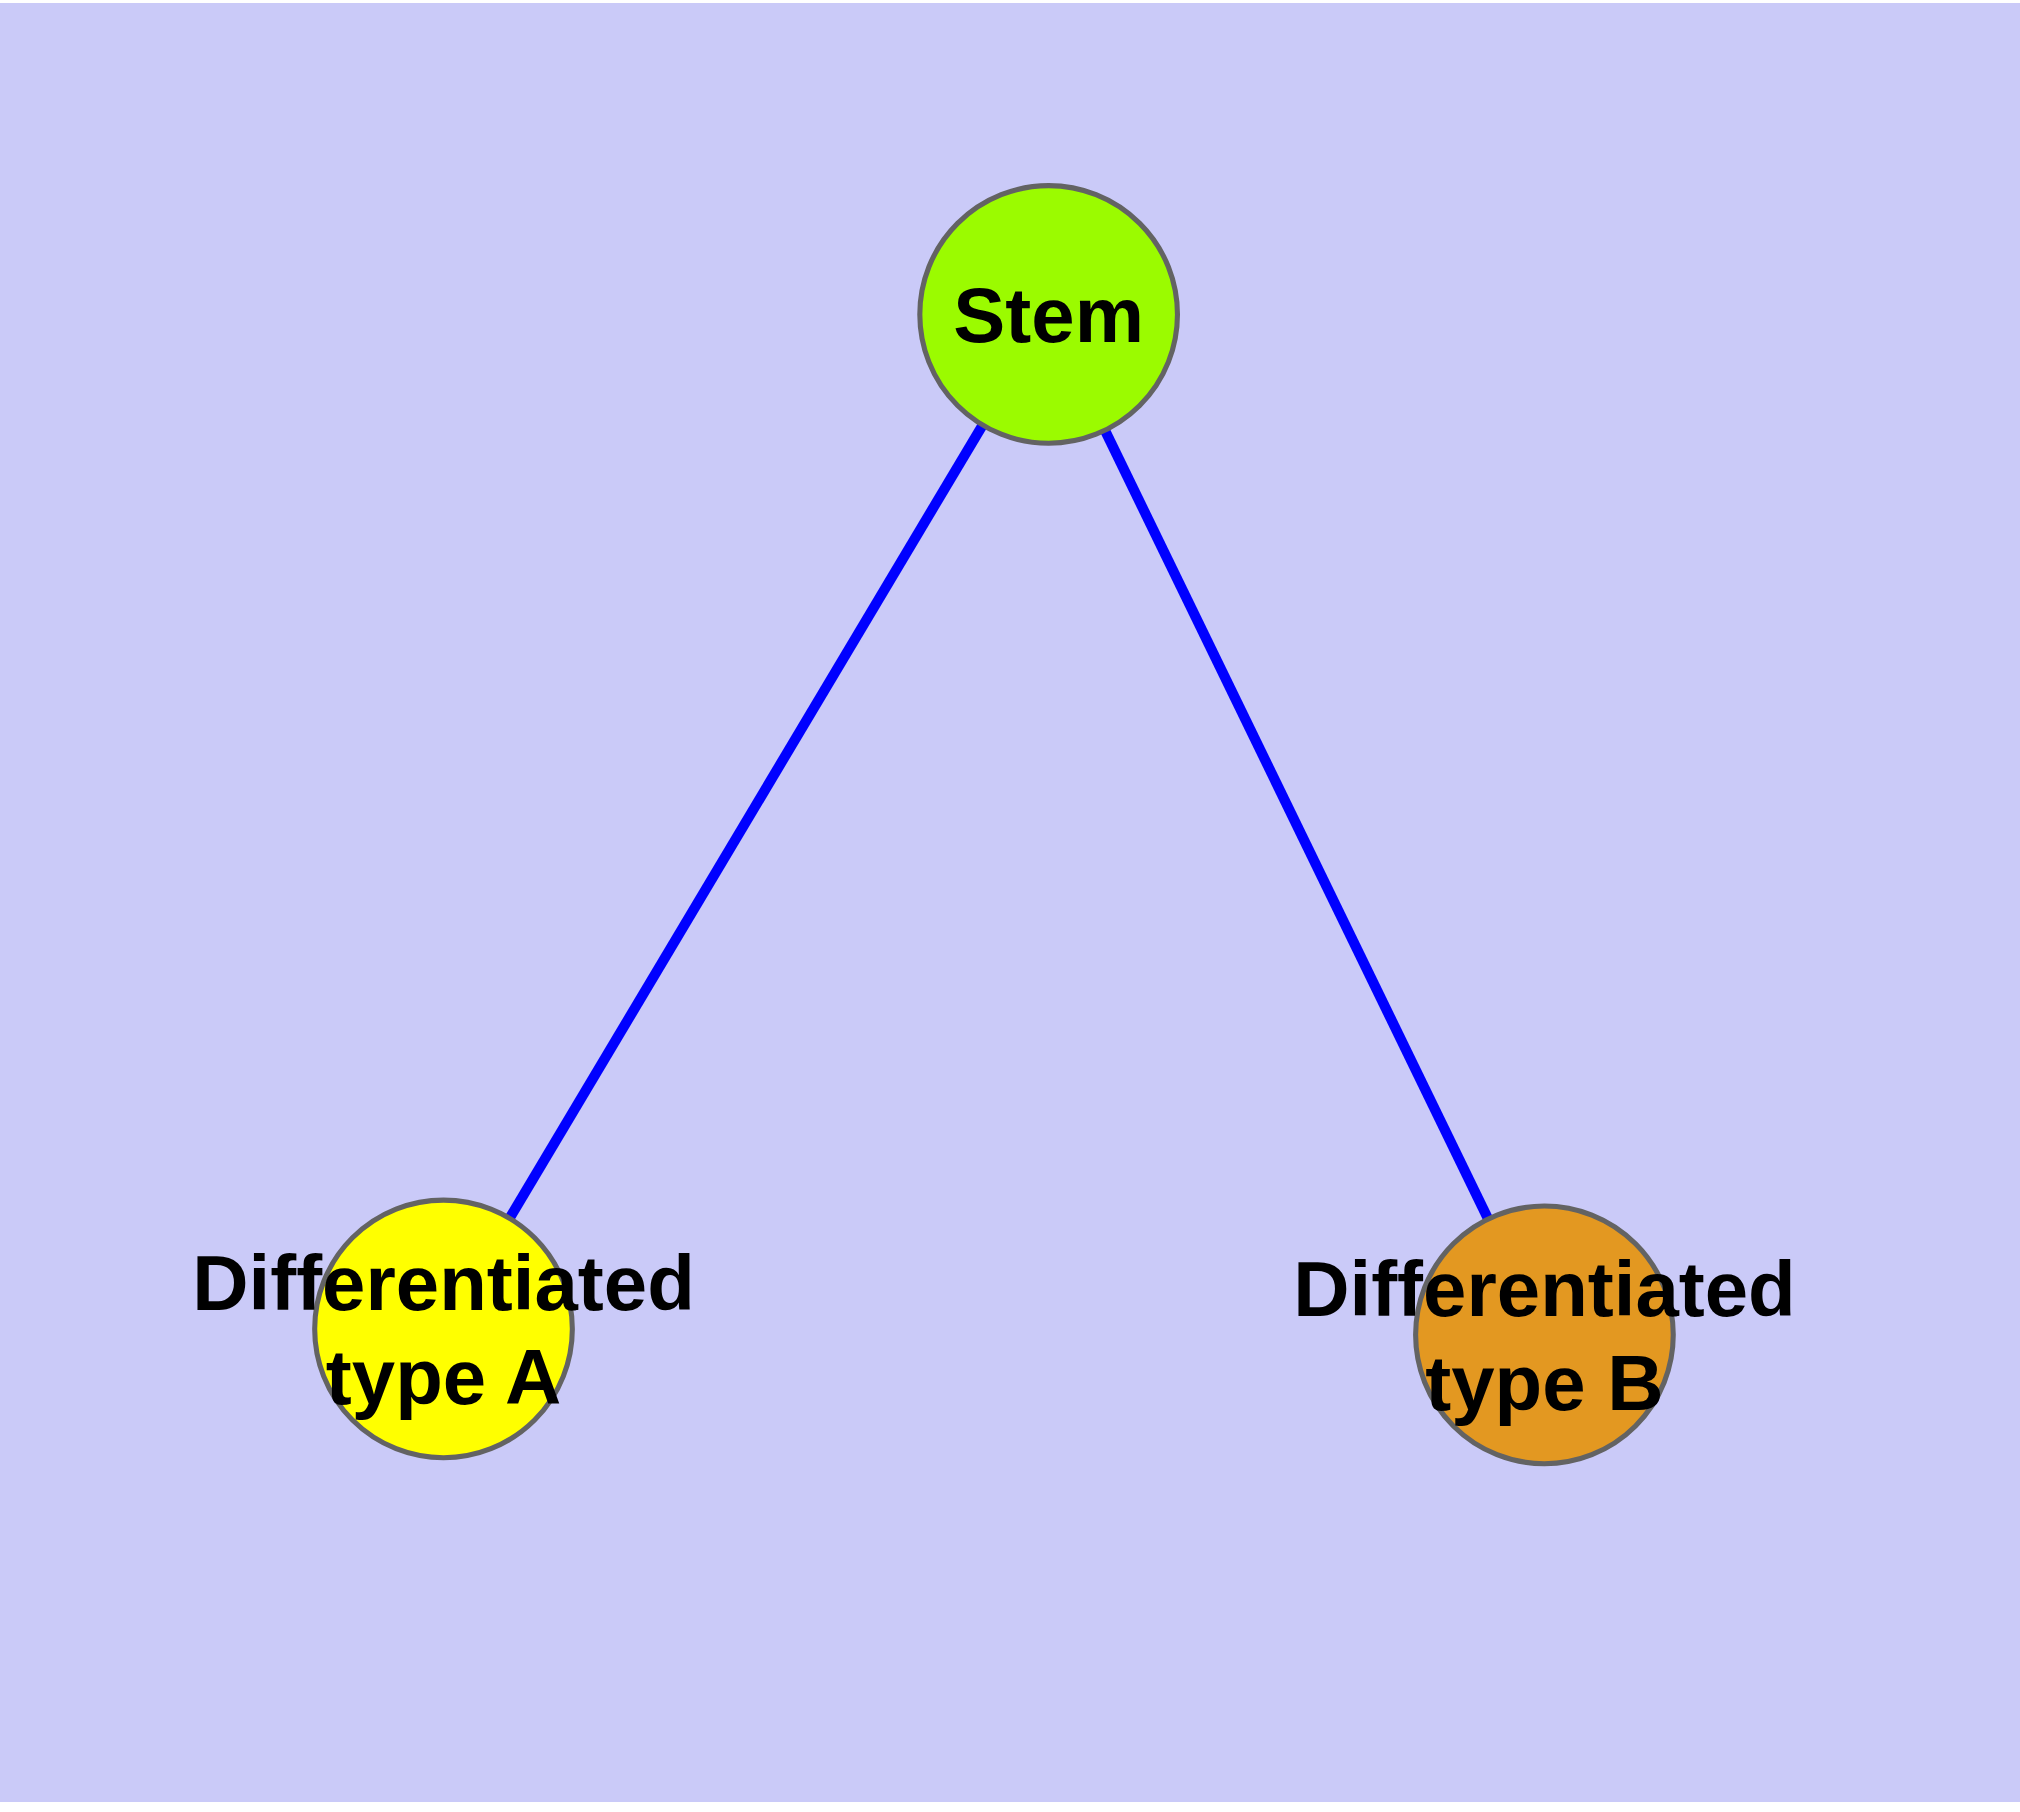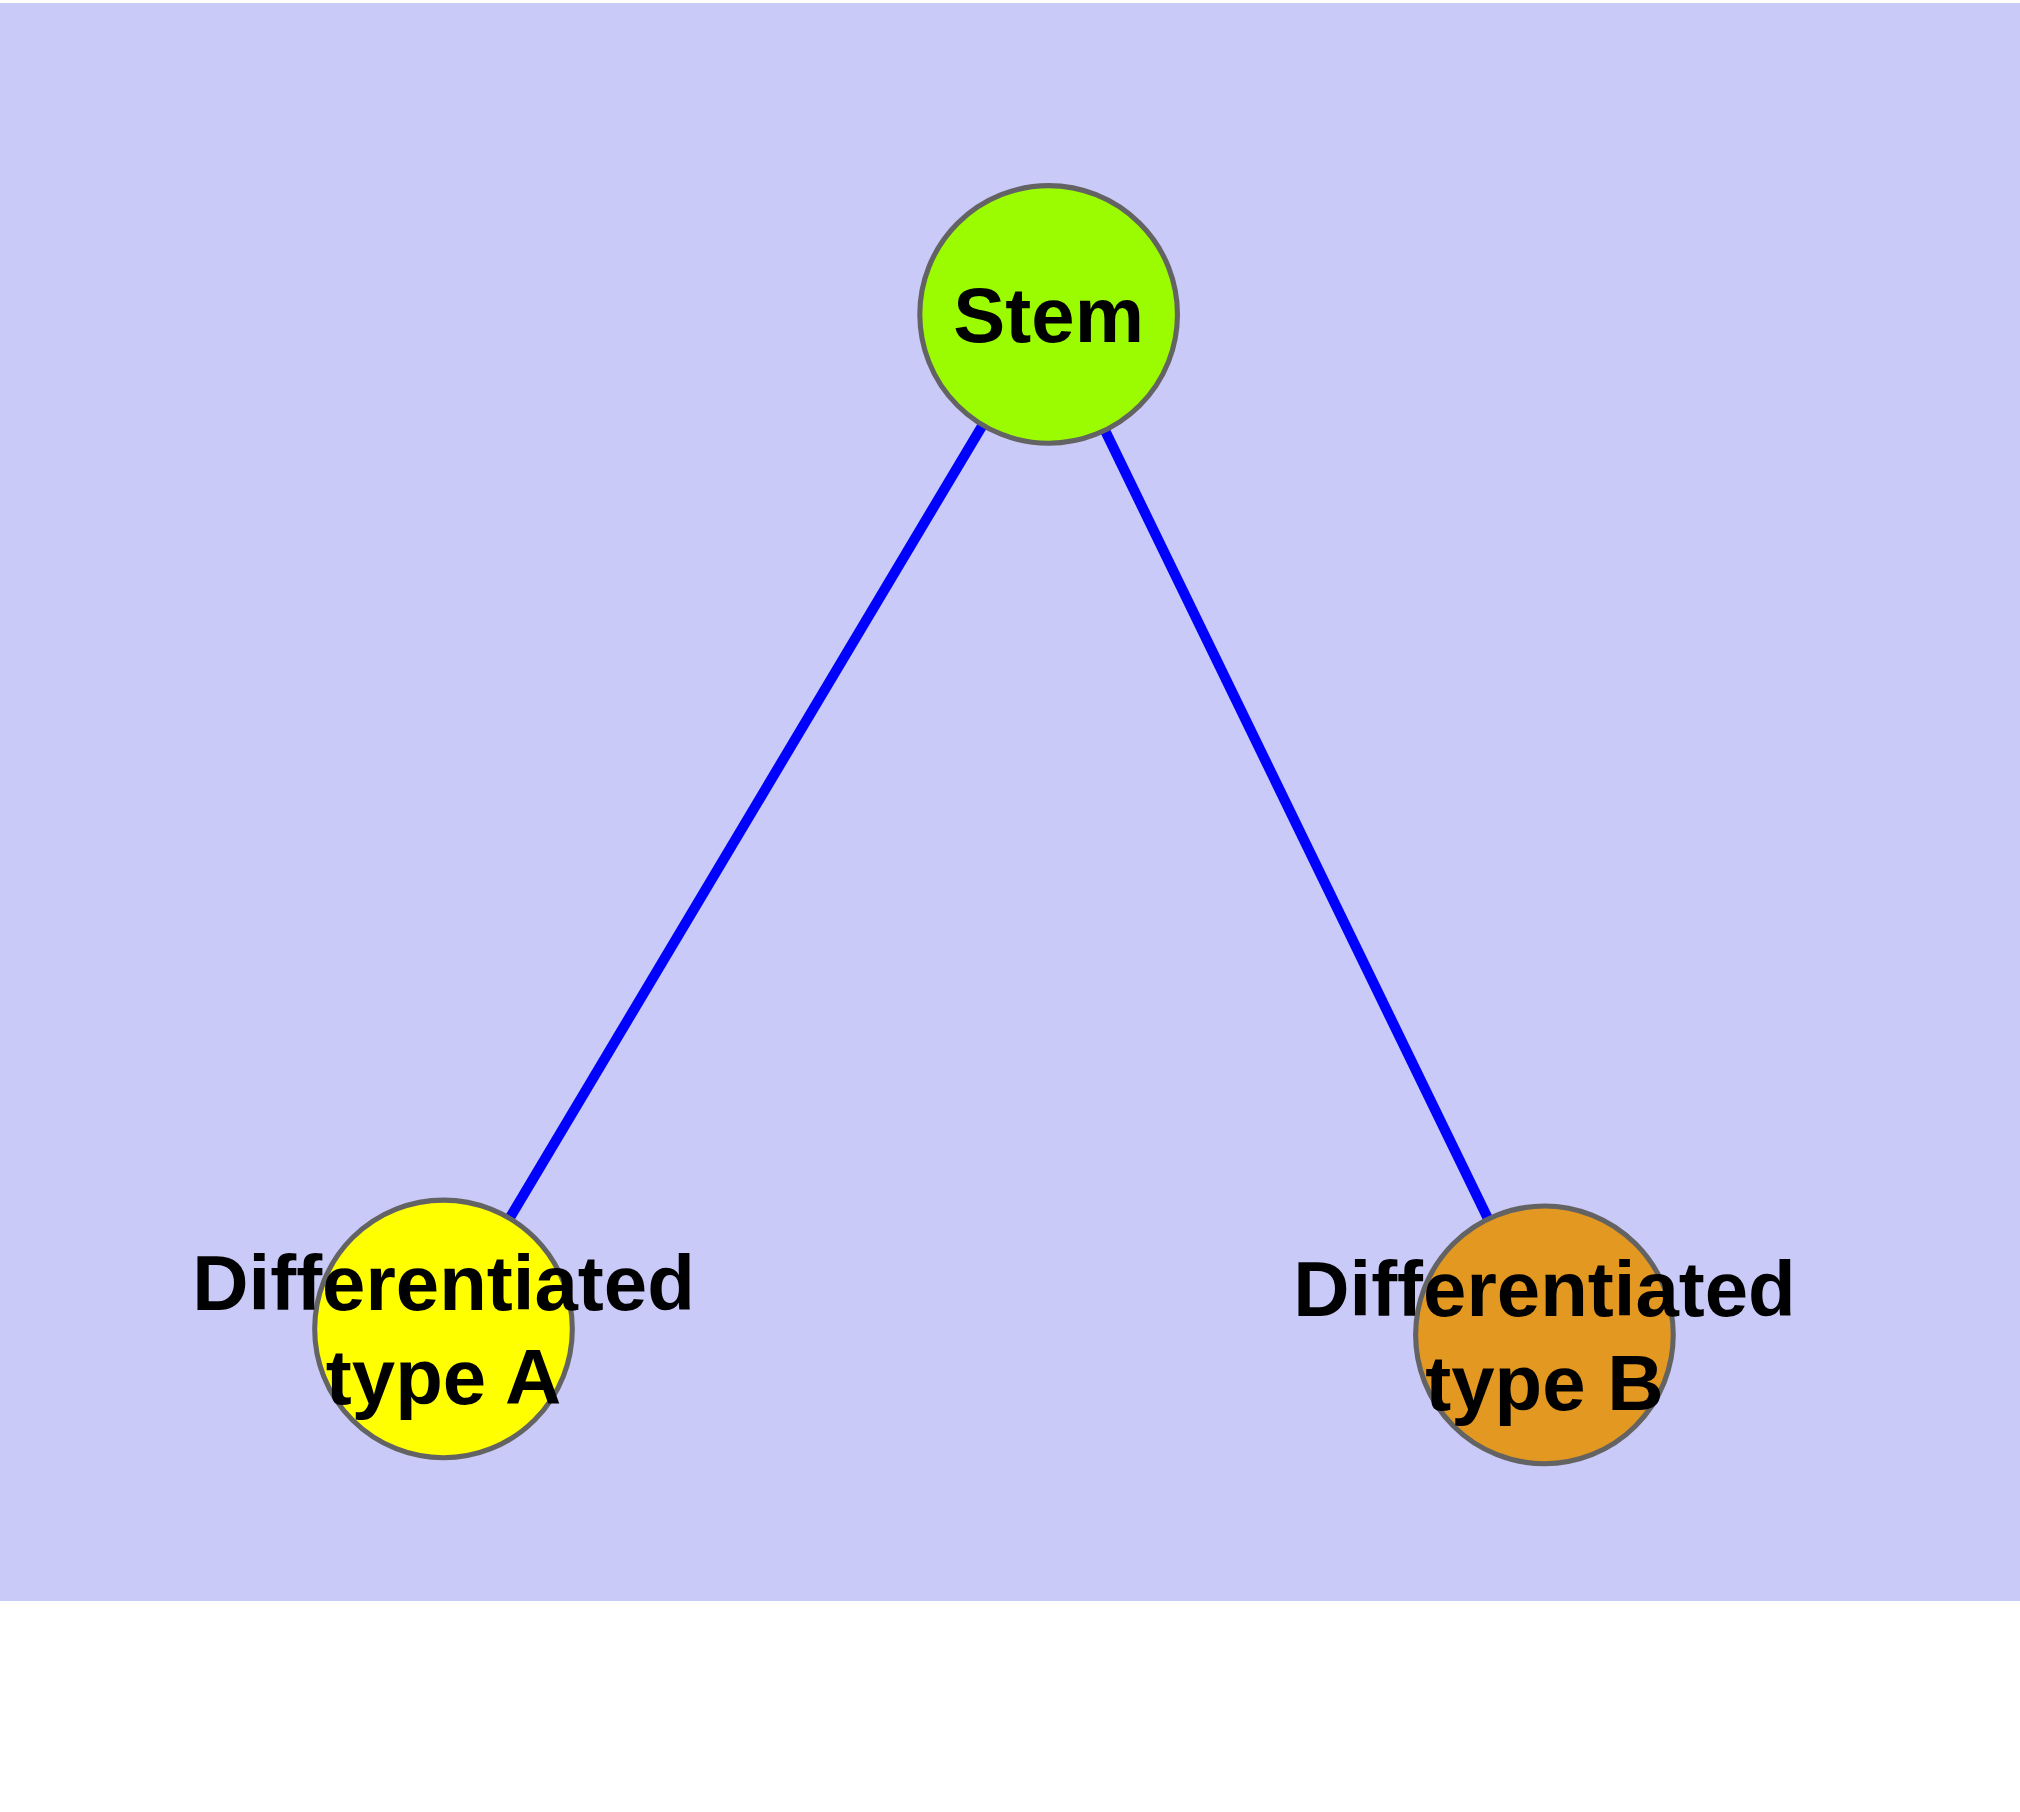--- a/index.html
+++ b/index.html
@@ -26,21 +26,21 @@
     top: 0;
   }
   svg.graph text {
     font-family: "Liberation Sans", sans-serif;
     font-weight: bold;
   }
 </style>
 </head>
 <body>
 
-<div class="stage" style="width: 2021px; height: 1601px; background: rgb(255, 255, 255);">
+<div class="stage" style="width: 2021px; height: 1812px; background: rgb(255, 255, 255);">
   <div class="plot-bg" id="plot-bg" style="top: 2.5px; height: 1799px; background: rgb(202, 202, 248);"></div>
   <svg class="graph" id="graph-svg" xmlns="http://www.w3.org/2000/svg" width="2021" height="1812" viewBox="0 0 2384 2138">
       <line x1="1159.1" y1="501.5" x2="600.9" y2="1437.5" stroke="#0000FF" stroke-width="12"></line>
       <line x1="1303.4" y1="507.7" x2="1755.6" y2="1438.3" stroke="#0000FF" stroke-width="12"></line>
       <g>
         <circle cx="1237" cy="371" r="152" fill="#9BFB00" stroke="#636363" stroke-width="6"></circle>
         <text text-anchor="middle" font-size="92" fill="#000000"><tspan x="1237" y="404.1">Stem</tspan></text>
       </g>
       <g>
         <circle cx="523" cy="1568" r="152" fill="#FFFF00" stroke="#636363" stroke-width="6"></circle>

